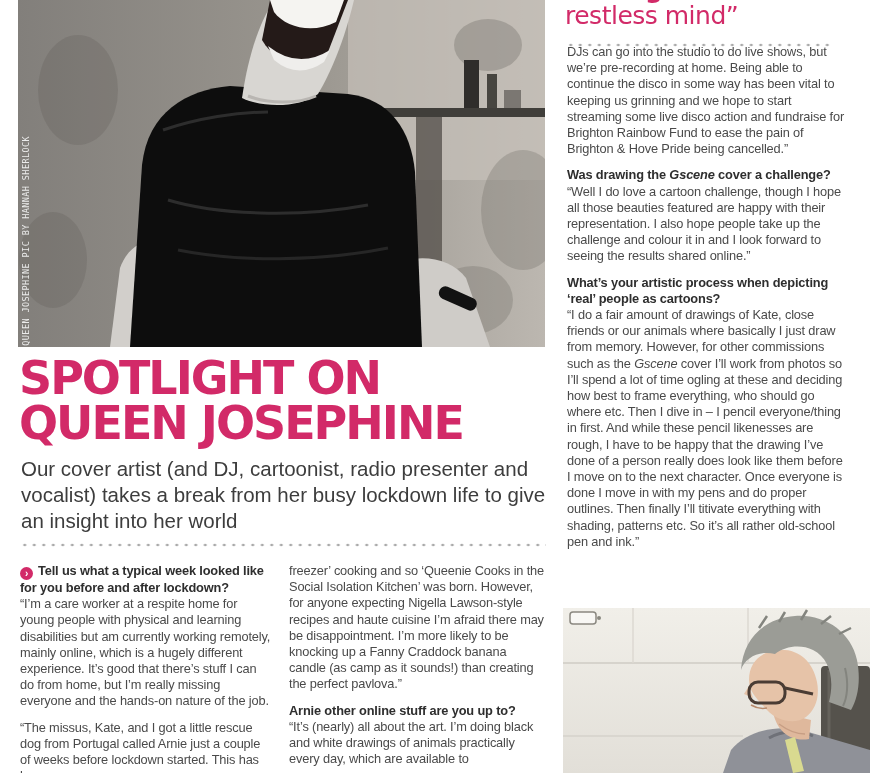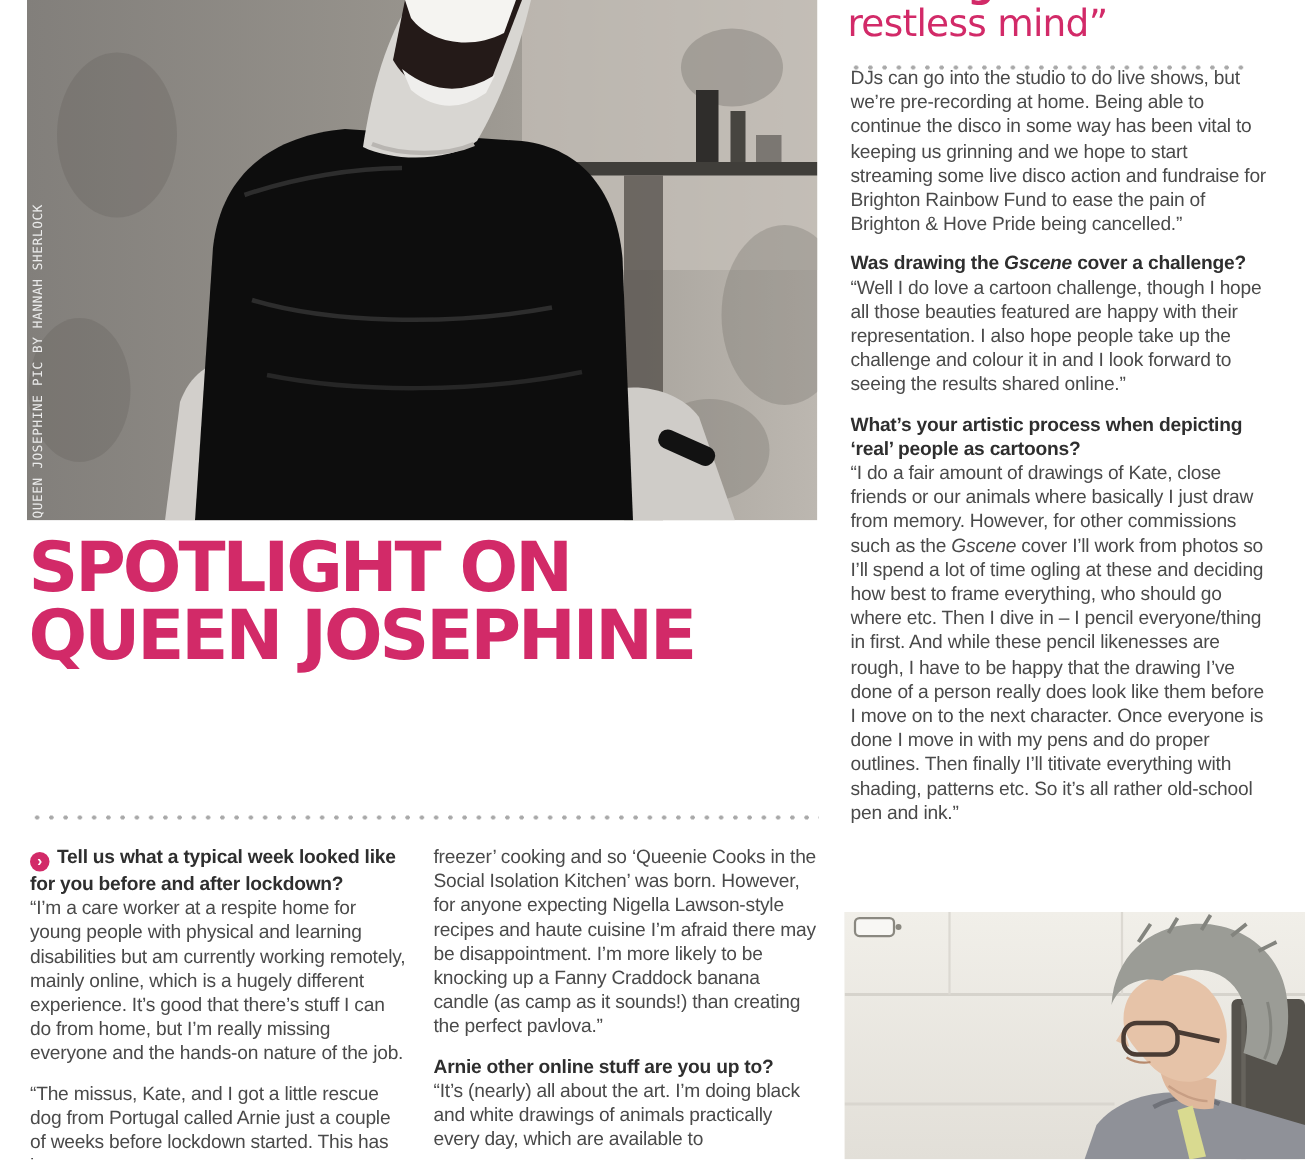--- a/index.html
+++ b/index.html
@@ -105,20 +105,21 @@
       <path d="M230,96 C250,104 280,104 298,96" stroke="#b9b6b2" stroke-width="3" fill="none"></path>
     </svg>
     <span class="photo-caption">QUEEN JOSEPHINE PIC BY HANNAH SHERLOCK</span>
   </div>
 
   <div class="headline">
     <div>SPOTLIGHT ON</div>
     <div>QUEEN JOSEPHINE</div>
   </div>
 
+  <div class="standfirst">Our cover artist (and DJ, cartoonist, radio presenter and vocalist) takes a break from her busy lockdown life to give an insight into her world</div>
 
   <div class="dots dots-left"></div>
 
   <div class="quote-frag">g</div>
   <div class="pull-quote">restless mind”</div>
   <div class="dots dots-right"></div>
 
   <div class="col col-left">
       <h3 class="q"><span class="q-bullet">›</span>Tell us what a typical week looked like for you before and after lockdown?</h3>
       <p class="body-p">“I’m a care worker at a respite home for young people with physical and learning disabilities but am currently working remotely, mainly online, which is a hugely different experience. It’s good that there’s stuff I can do from home, but I’m really missing everyone and the hands-on nature of the job.</p>

